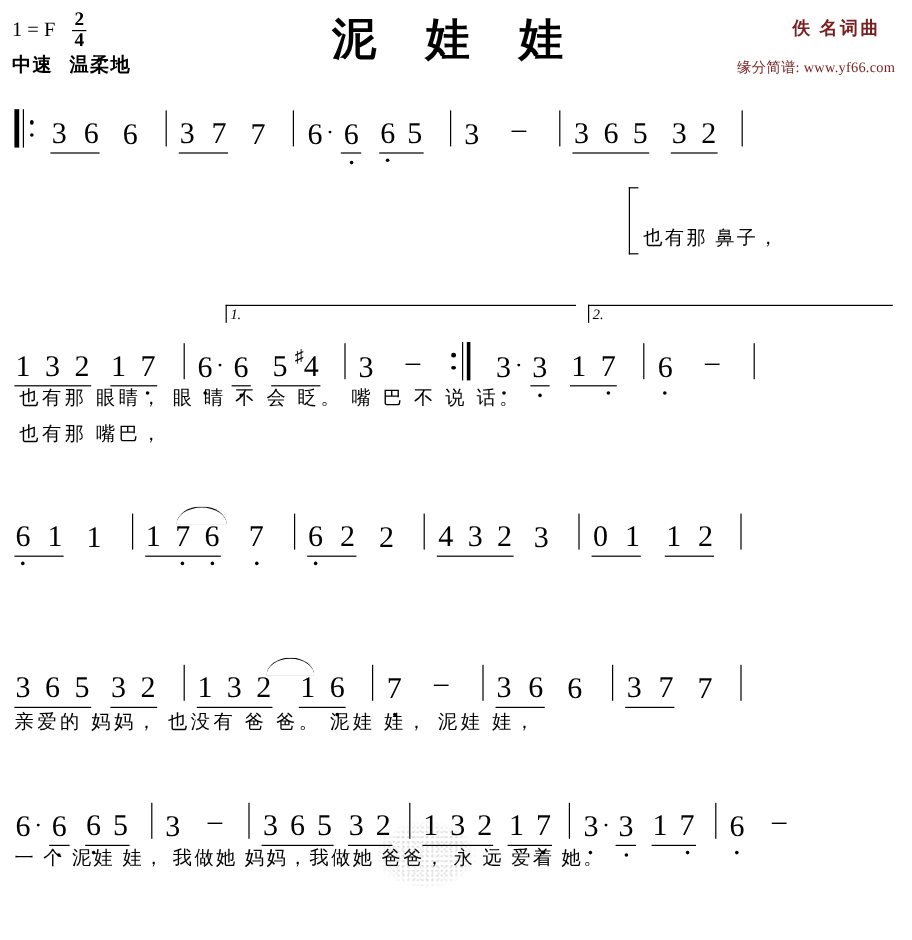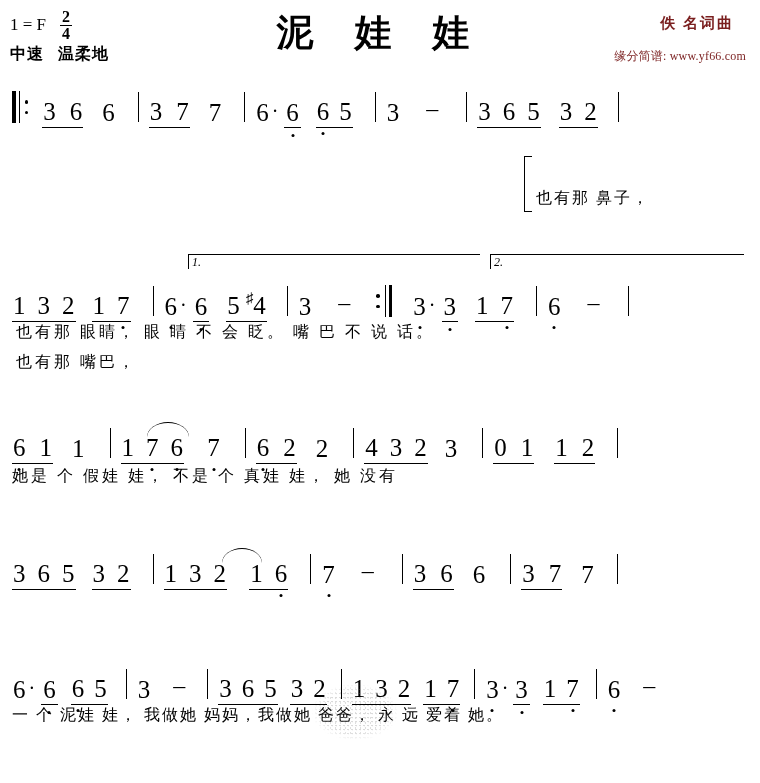--- a/index.html
+++ b/index.html
@@ -410,21 +410,20 @@
         <span class="bar" style="margin-left:24px;"></span>
         <span class="beam">
           <span class="n">0</span><span class="n" style="margin-left:12px;">1</span>
         </span>
         <span class="beam" style="margin-left:20px;">
           <span class="n">1</span><span class="n" style="margin-left:12px;">2</span>
         </span>
         <span class="bar" style="margin-left:22px;"></span>
       </div>
     </div>
-    <div class="lyric-abs" style="left:0px; top:76px; letter-spacing:3px;">她是 个   假娃  娃，  不是 个   真娃  娃，   她 没有</div>
   </div>
 
   <div class="system sysblock" style="height:125px;">
     <div class="notes-abs" style="left:0px; top:22px;">
       <div class="row notes-row">
         <span class="beam">
           <span class="n">3</span><span class="n" style="margin-left:10px;">6</span><span class="n" style="margin-left:10px;">5</span>
         </span>
         <span class="beam" style="margin-left:16px;">
           <span class="n">3</span><span class="n" style="margin-left:10px;">2</span>
@@ -448,20 +447,21 @@
         </span>
         <span class="n" style="margin-left:18px;">6</span>
         <span class="bar" style="margin-left:24px;"></span>
         <span class="beam">
           <span class="n">3</span><span class="n" style="margin-left:12px;">7</span>
         </span>
         <span class="n" style="margin-left:18px;">7</span>
         <span class="bar" style="margin-left:22px;"></span>
       </div>
     </div>
+    <div class="lyric-abs" style="left:0px; top:72px; letter-spacing:3px;">亲爱的 妈妈，  也没有 爸   爸。     泥娃 娃，  泥娃 娃，</div>
   </div>
 
   <div class="system sysblock" style="height:110px;">
     <div class="notes-abs" style="left:0px; top:12px;">
       <div class="row notes-row">
         <span class="n">6</span>
           <span class="aug">·</span>
         <span class="n u1 dot-low" style="margin-left:6px;">6</span>
         <span class="beam" style="margin-left:14px;">
           <span class="n dot-low">6</span><span class="n" style="margin-left:8px;">5</span>

